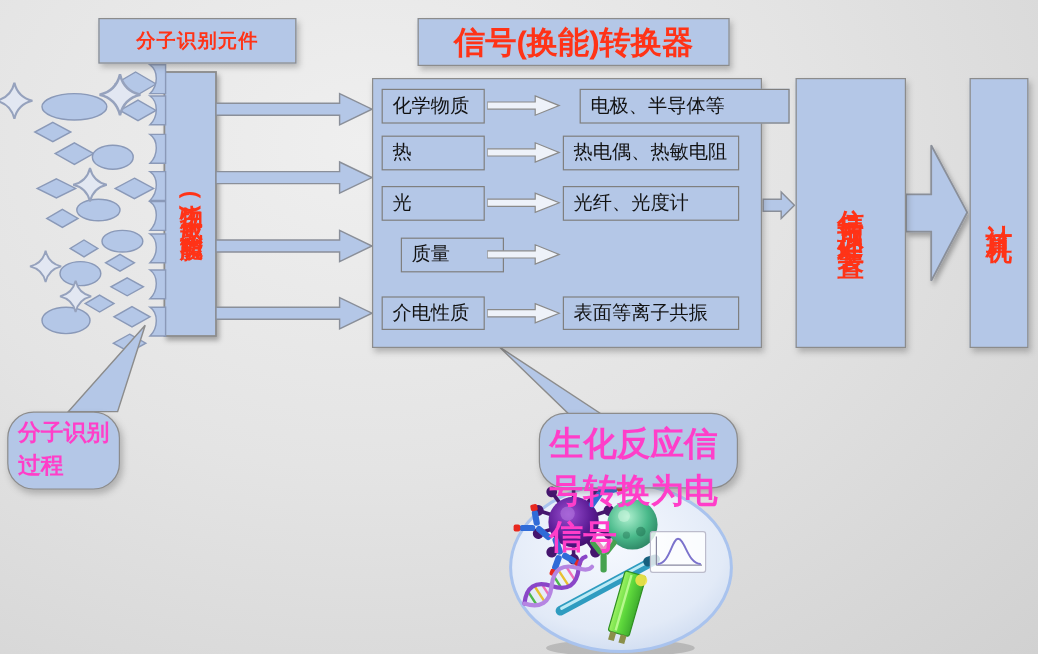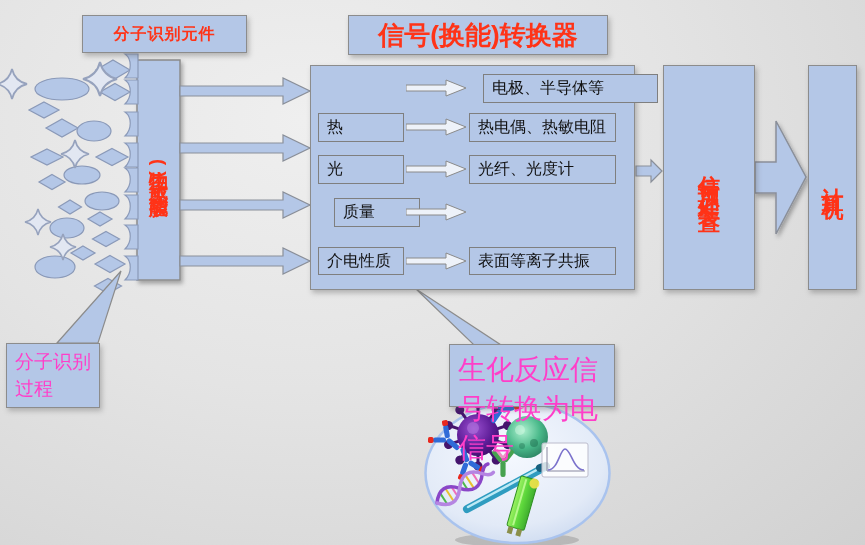--- a/index.html
+++ b/index.html
@@ -8,21 +8,21 @@
     background:radial-gradient(ellipse at 35% 22%, #efefef 0%, #e4e4e4 45%, #d1d1d1 100%);
     font-family:"Liberation Sans","DejaVu Sans",sans-serif;
   }
   .scene{position:absolute;left:0;top:0;}
   .box{
     position:absolute;background:#b4c7e7;border:1.5px solid #8c8c8c;
     box-sizing:border-box;display:flex;align-items:center;justify-content:center;
     box-shadow:2px 3px 5px rgba(90,90,90,.38);
   }
   .red{color:#ff3317;font-weight:bold;}
-  .magenta{color:#ff3ec9;font-weight:normal;}
+  .magenta{color:#ff3ec9;font-weight:bold;border-radius:22px;}
   .hlabel{font-size:16px;letter-spacing:1px;}
   .vtext{writing-mode:vertical-rl;text-orientation:mixed;}
   .membrane-text{
     position:absolute;left:137px;top:60px;width:43px;height:220px;
     display:flex;align-items:center;justify-content:center;
     font-size:19px;letter-spacing:2px;
   }
   .bigbox{position:absolute;left:310px;top:65px;width:325px;height:225px;
     background:#b4c7e7;border:1.5px solid #8c8c8c;box-sizing:border-box;
     box-shadow:2px 3px 5px rgba(90,90,90,.38);}
@@ -251,20 +251,21 @@
     <span>分子识别元件</span>
   </div>
 
   <div class="box red" style="left:348px;top:15px;width:260px;height:40px;font-size:26px;">
     <span>信号(换能)转换器</span>
   </div>
 
   <div class="membrane-text red vtext">生物(敏感)功能膜</div>
 
   <div class="bigbox">
+    <div class="inner-box" style="left:7px;top:8px;width:86px;height:29px;">化学物质</div>
     <svg class="row-arrow" style="left:95px;top:13px;" width="62" height="18">
       <polygon points="0,6 40,6 40,1 60,9 40,17 40,12 0,12" fill="#eef2f9" stroke="#8a8a8a" stroke-width="1"></polygon>
     </svg>
     <div class="inner-box" style="left:172px;top:8px;width:175px;height:29px;text-align:right;">电极、半导体等</div>
 
     <div class="inner-box" style="left:7px;top:47px;width:86px;height:29px;">热</div>
     <svg class="row-arrow" style="left:95px;top:52px;" width="62" height="18">
       <polygon points="0,6 40,6 40,1 60,9 40,17 40,12 0,12" fill="#eef2f9" stroke="#8a8a8a" stroke-width="1"></polygon>
     </svg>
     <div class="inner-box" style="left:158px;top:47px;width:147px;height:29px;">热电偶、热敏电阻</div>

